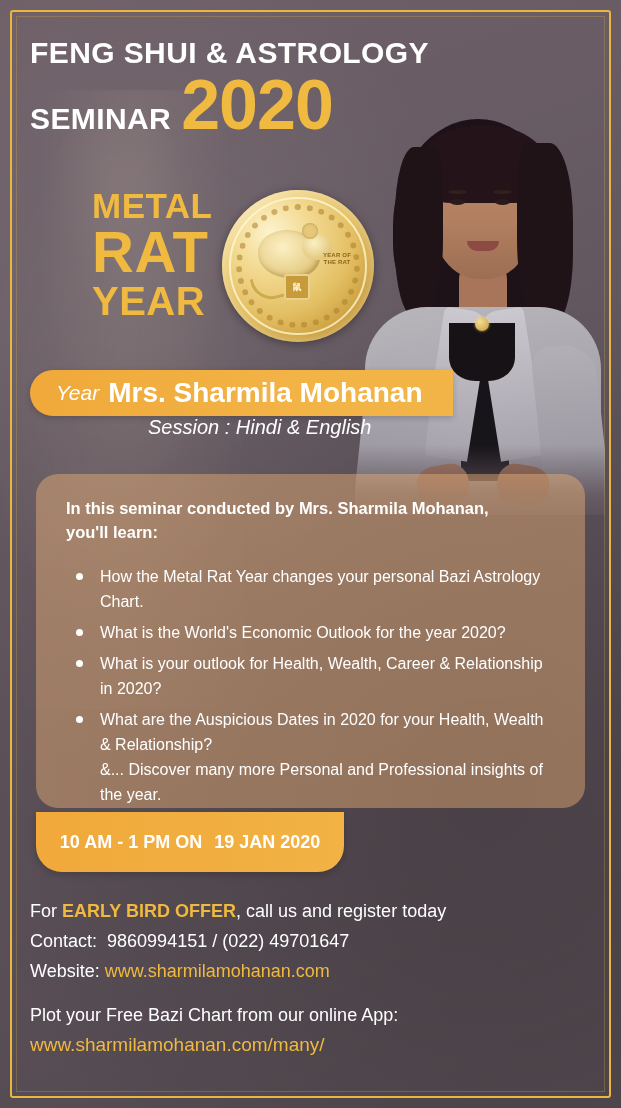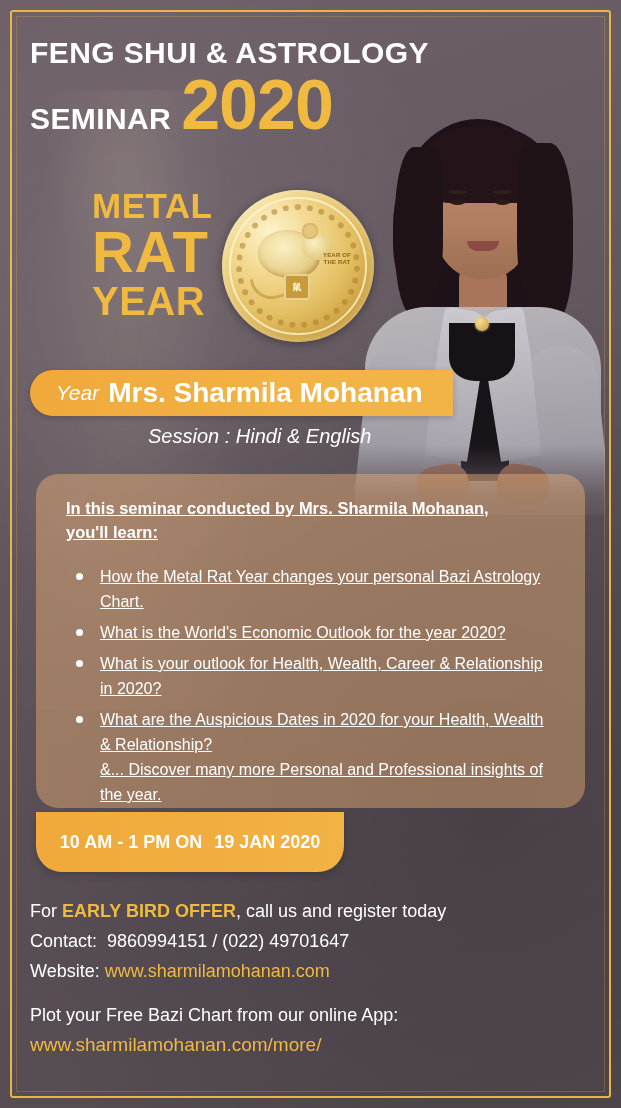--- a/index.html
+++ b/index.html
@@ -363,39 +363,38 @@
     gap: 9px;
     color: #ffffff;
     box-shadow: 0 2px 6px rgba(0,0,0,0.18);
   }
   .ribbon .with { font-size: 21px; font-style: italic; }
   .ribbon .name { font-size: 28px; font-weight: bold; }
 
   .session {
     position: absolute;
     left: 148px;
-    top: 425px;
+    top: 416px;
     color: #ffffff;
     font-size: 20px;
     font-style: italic;
   }
 
   
   .card {
     position: absolute;
     left: 36px;
     top: 474px;
     width: 549px;
     height: 334px;
     background: rgba(247, 183, 120, 0.42);
     border-radius: 22px;
     box-sizing: border-box;
     padding: 22px 28px 18px 30px;
     color: #ffffff;
-    text-decoration: underline;
   }
   .card .intro {
     font-size: 16.5px;
     font-weight: bold;
     line-height: 24px;
     margin-bottom: 20px;
     max-width: 450px;
   }
   .card ul {
     margin: 0;
@@ -581,17 +580,17 @@
     <div>
       <span>Contact:</span>&nbsp;
       <span>9860994151 / (022) 49701647</span>
     </div>
     <div>
       <span>Website:</span>
       <span class="link">www.sharmilamohanan.com</span>
     </div>
     <span class="gap"></span>
     <div class="row2">Plot your Free Bazi Chart from our online App:</div>
-    <div class="big-link">www.sharmilamohanan.com/more/</div>
+    <div class="big-link">www.sharmilamohanan.com/many/</div>
   </div>
 
   <div class="gold-border"></div>
 </div>
 
 </body></html>

